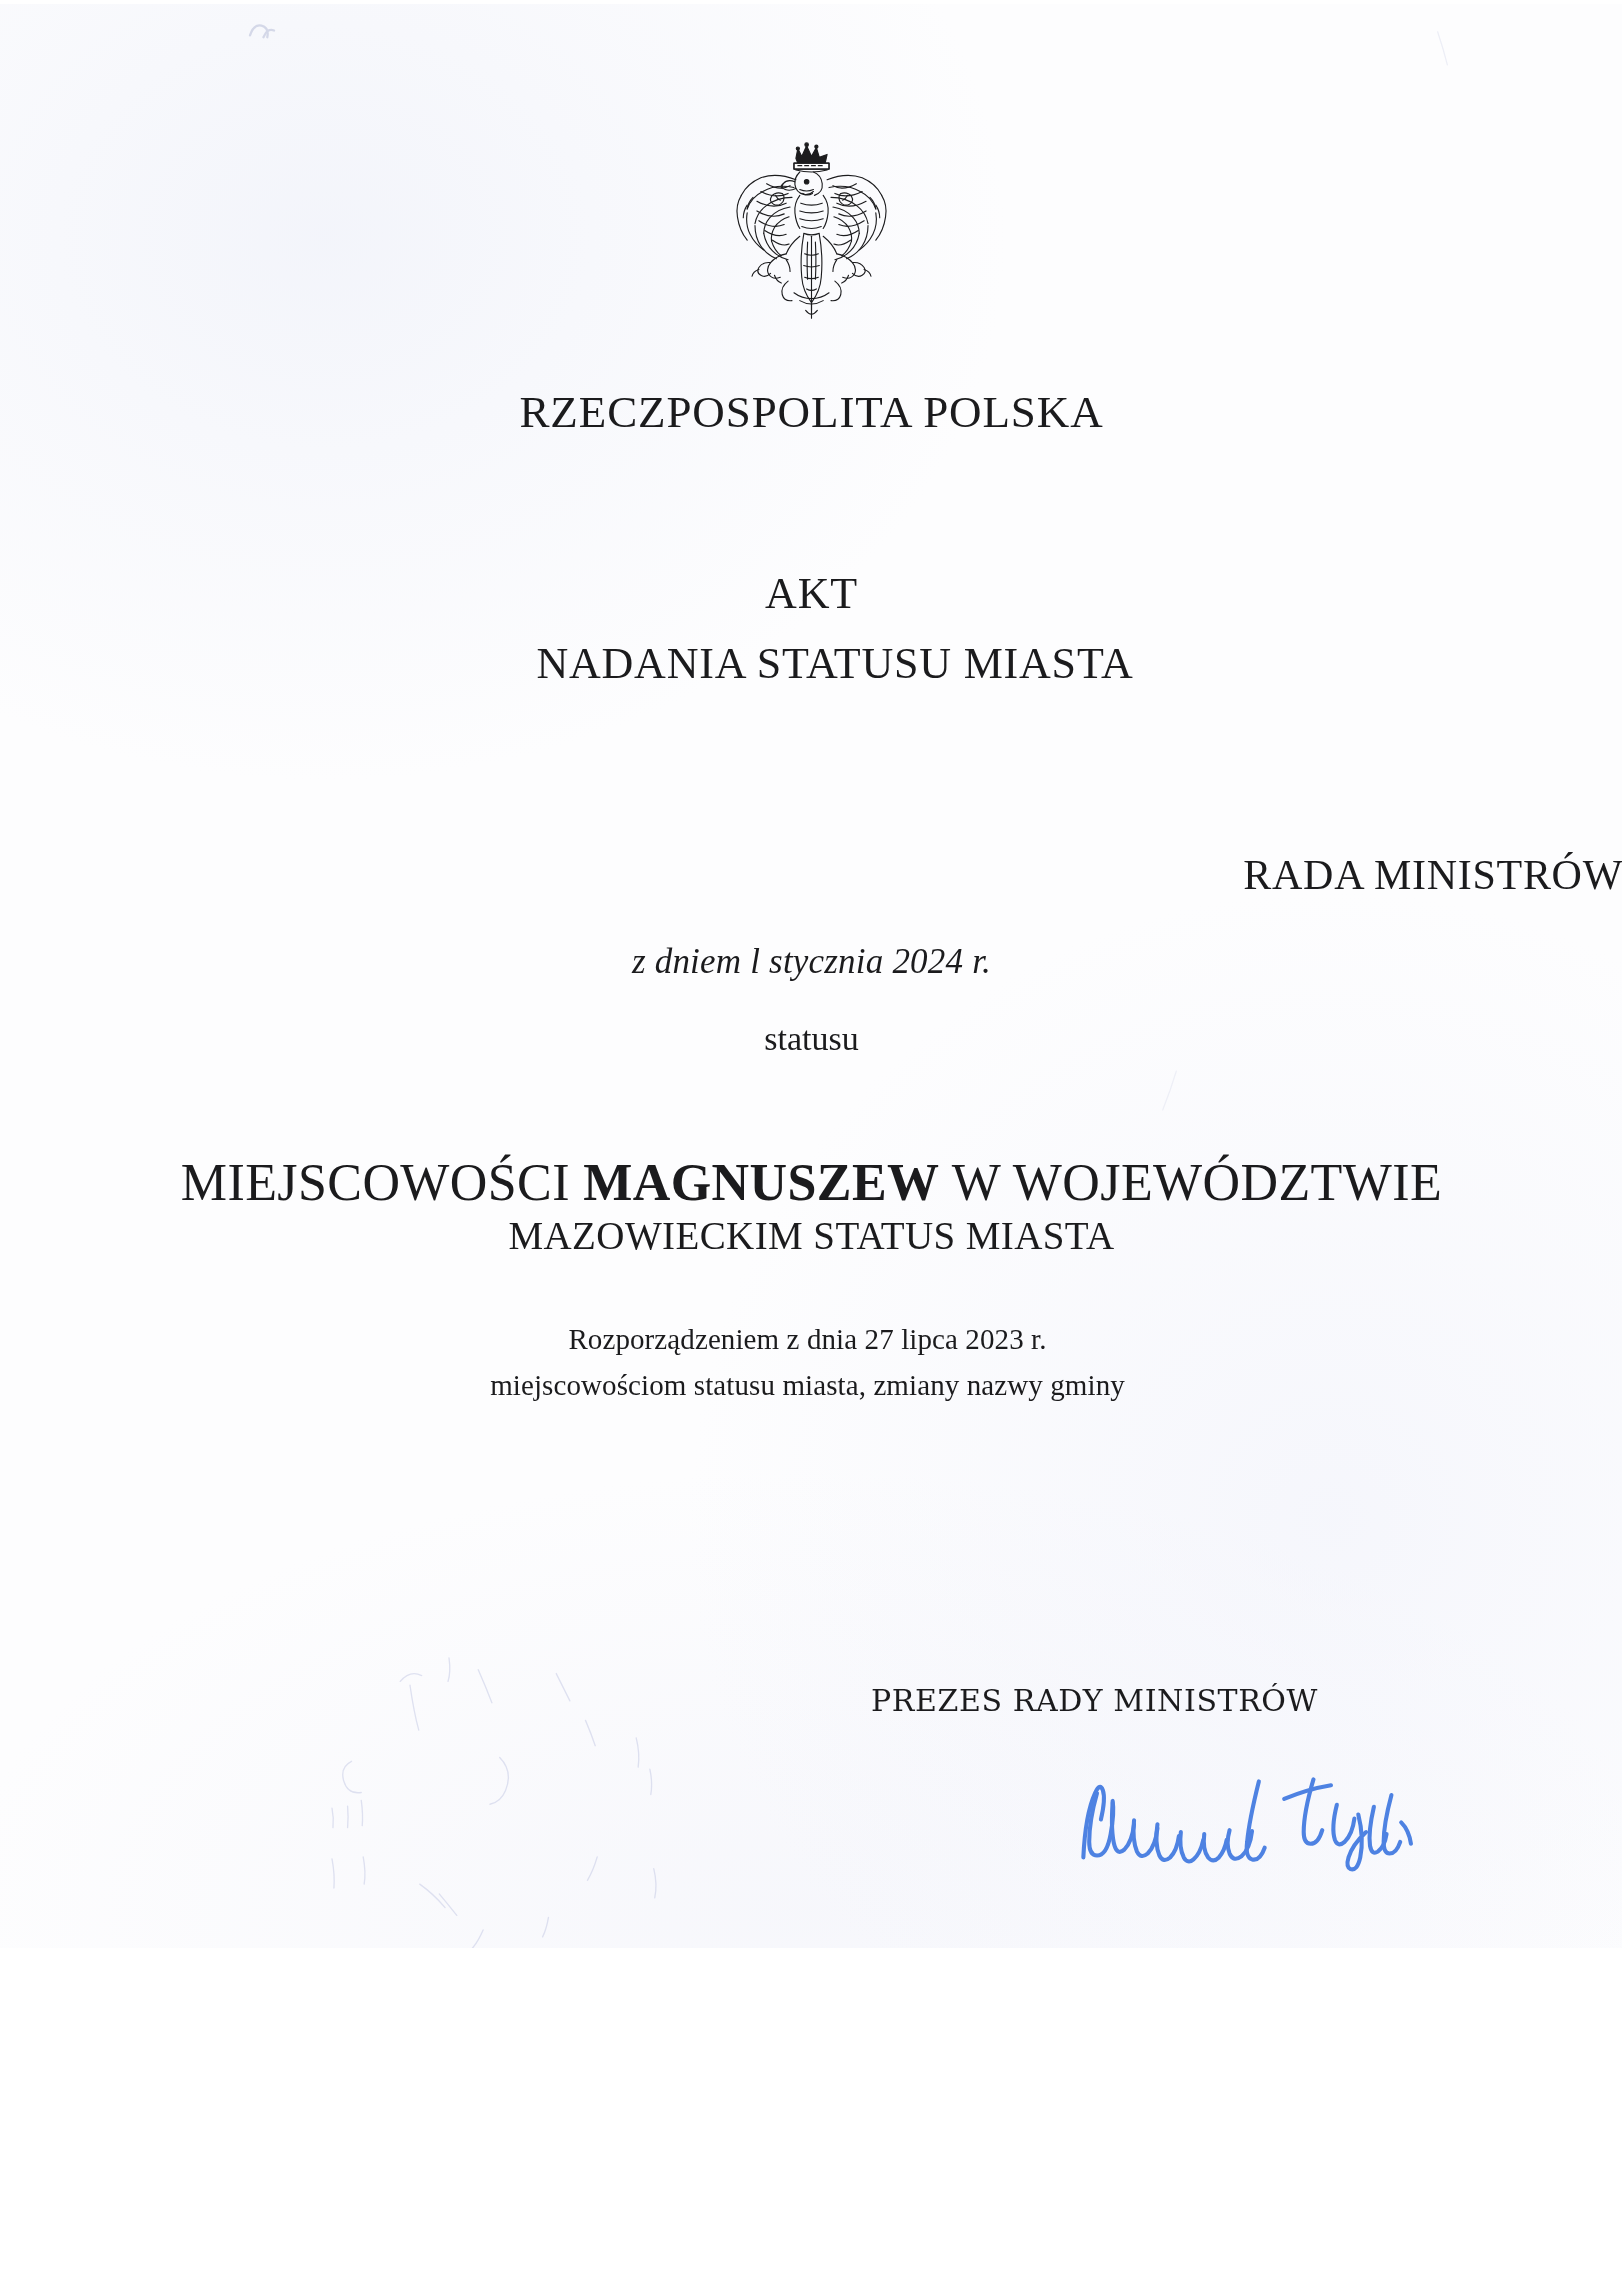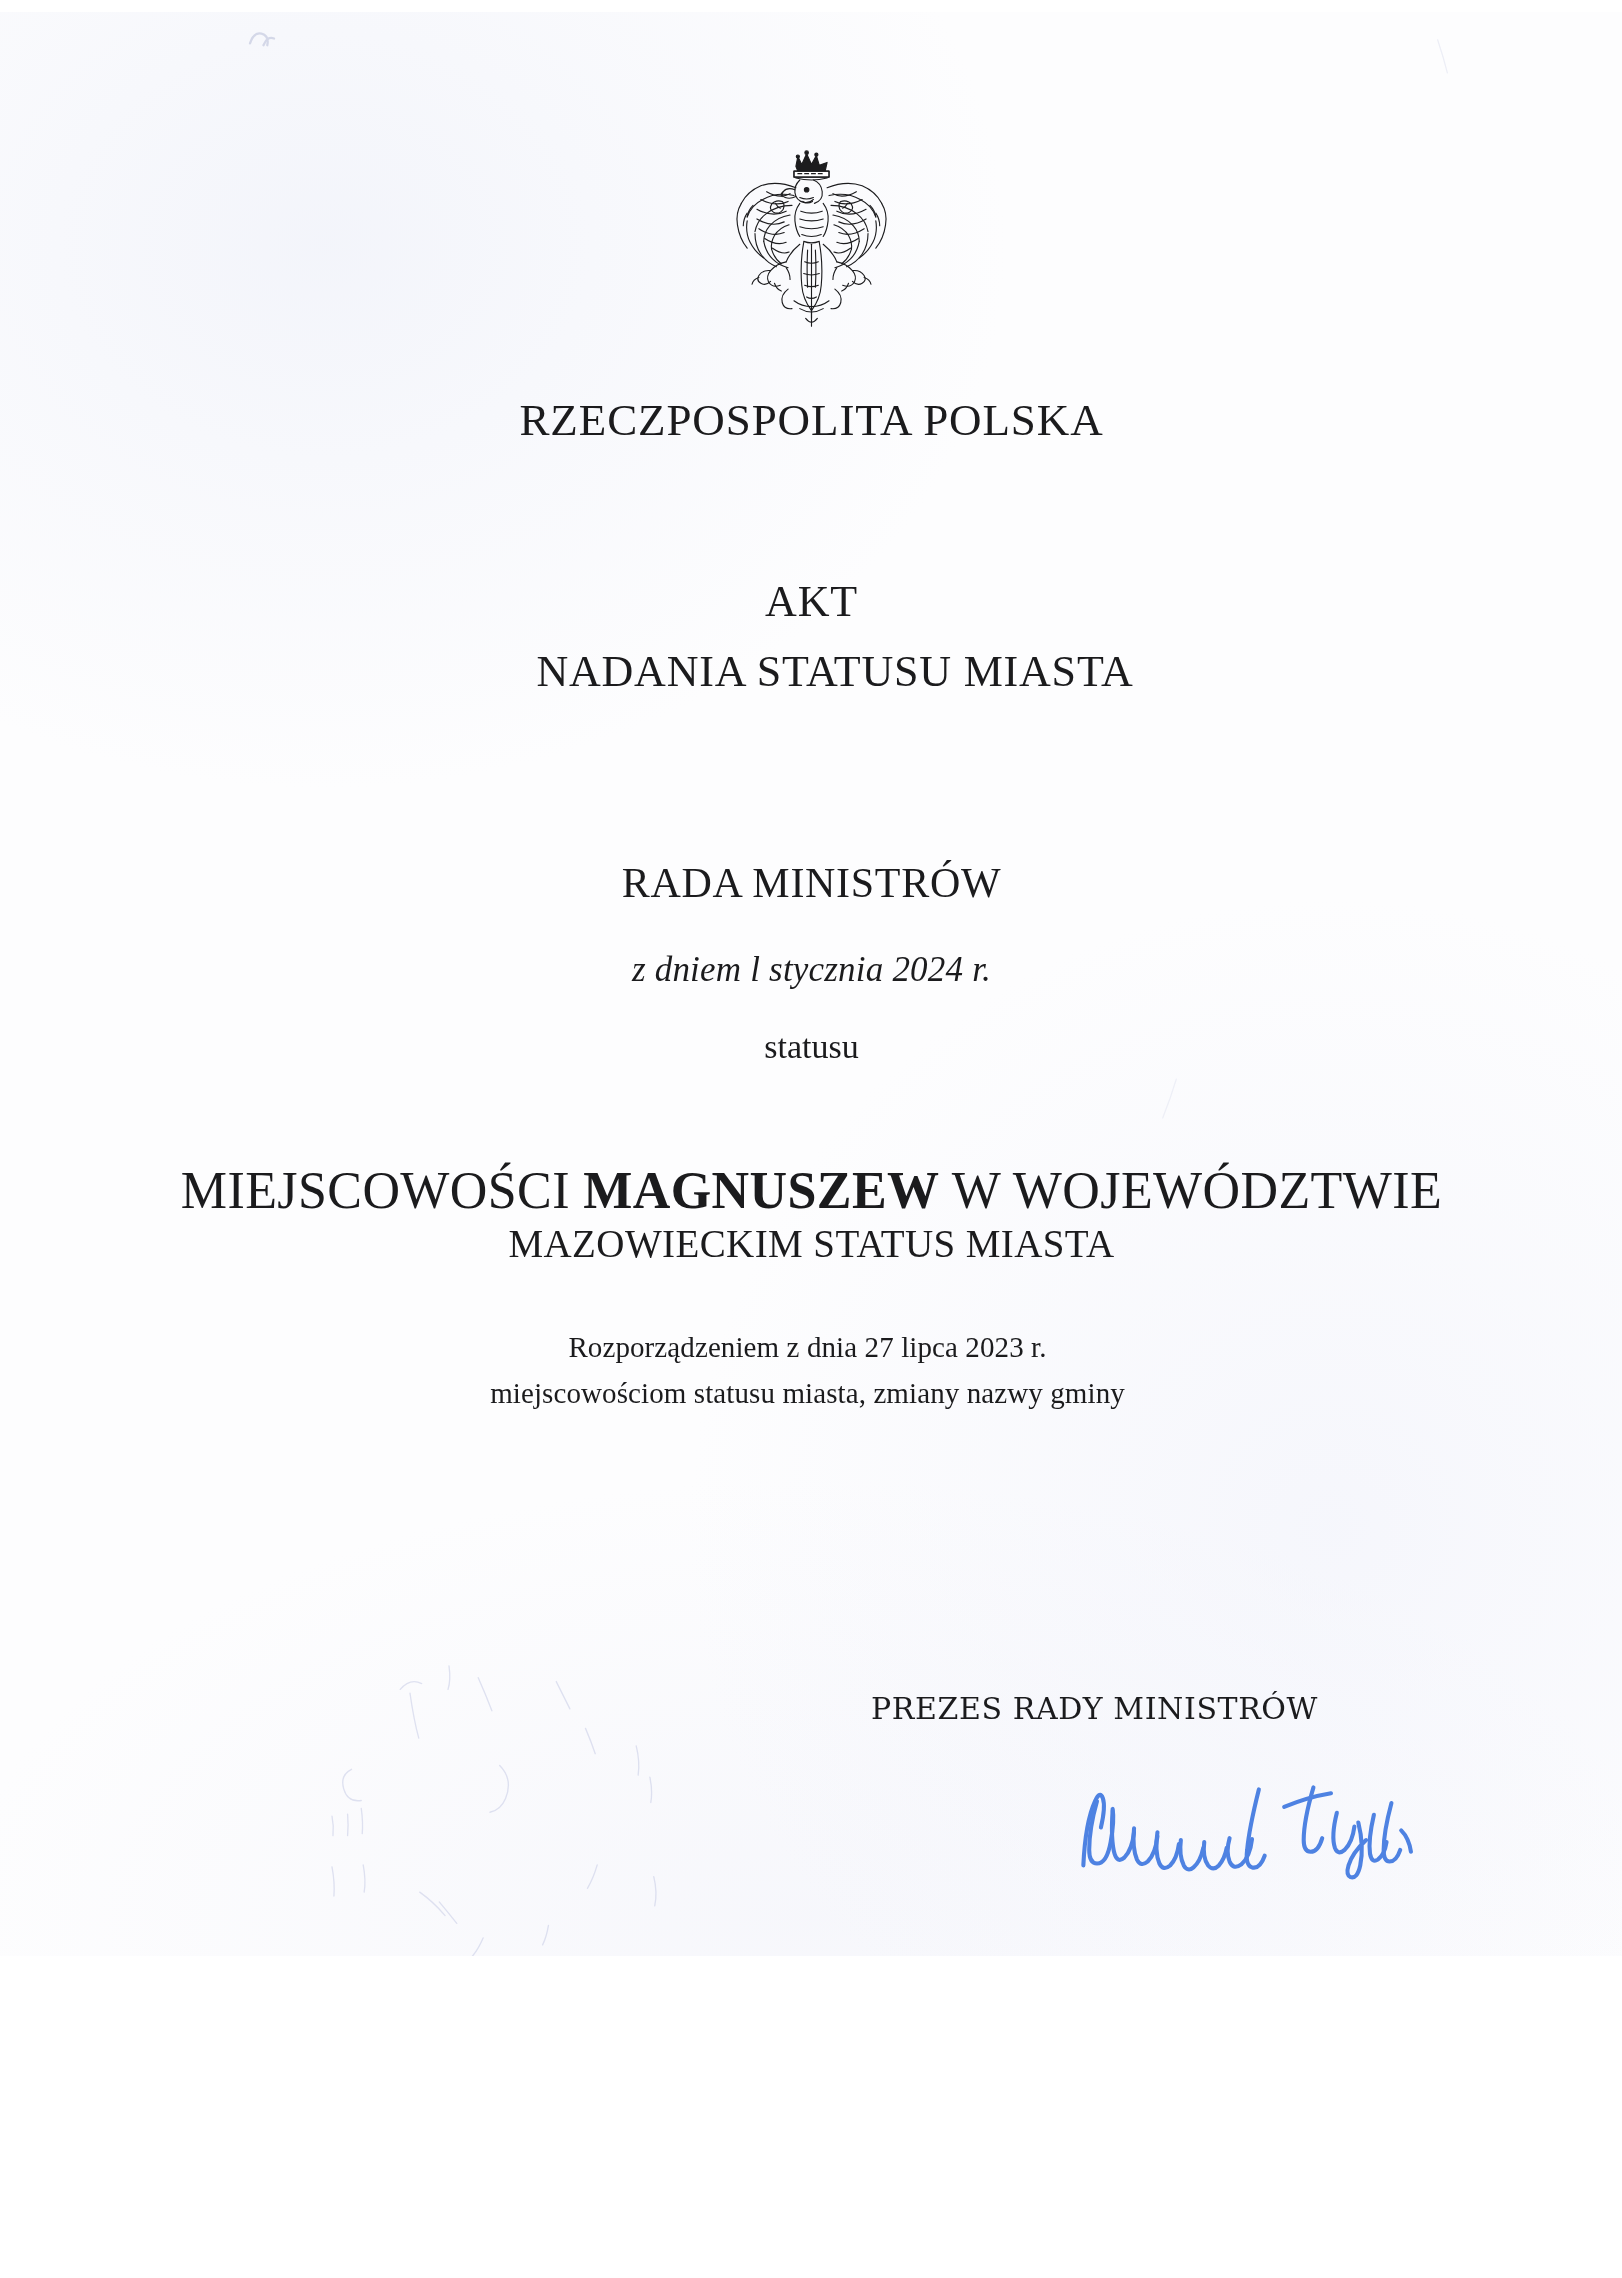--- a/index.html
+++ b/index.html
@@ -6,21 +6,21 @@
   html, body {
     margin: 0;
     padding: 0;
     background: #ffffff;
   }
 
   .page {
     position: relative;
     width: 1623px;
     height: 1944px;
-    margin: 12px auto;
+    margin: 4px auto;
     background: #fdfdfe;
     overflow: hidden;
     font-family: "Liberation Serif", "DejaVu Serif", serif;
     color: #1b1b1d;
     -webkit-font-smoothing: antialiased;
   }
 
   
   .paper-grain {
     position: absolute;
@@ -130,20 +130,21 @@
     top: 634px;
     font-size: 44px;
     letter-spacing: 0.8px;
     padding-left: 47px;
   }
 
   .council {
     top: 847px;
     font-size: 42px;
     letter-spacing: 0.7px;
+    text-align: right;
   }
 
   .effective-date {
     top: 938px;
     font-size: 35px;
     letter-spacing: 0.2px;
     font-style: italic;
   }
 
   .grants-verb {

